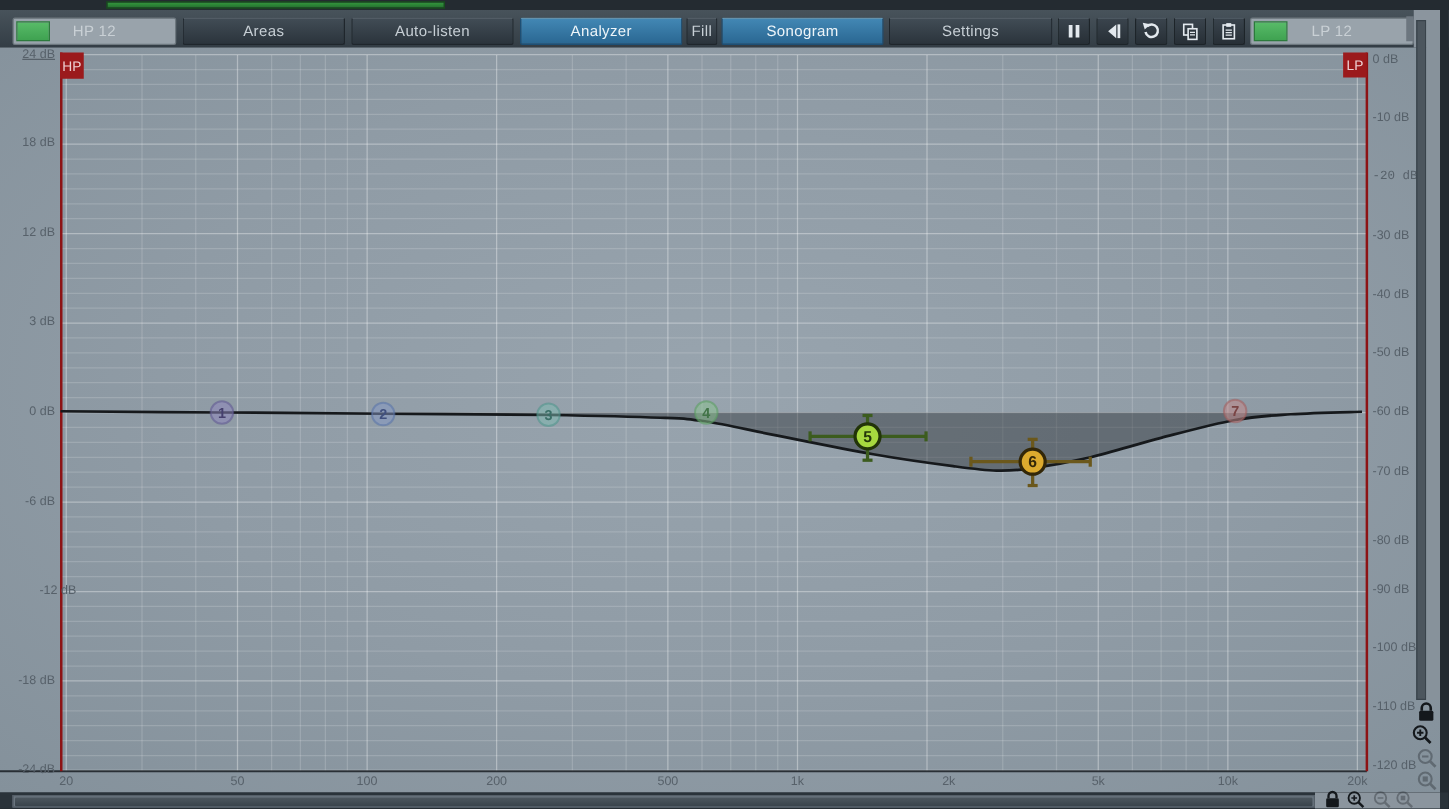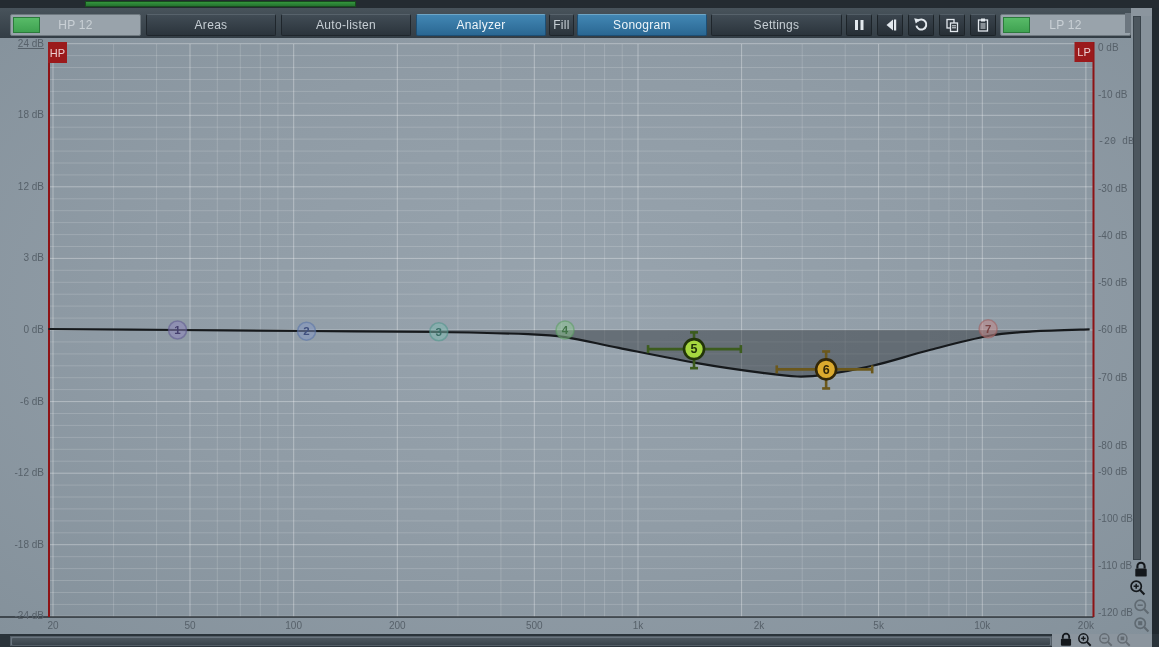--- a/index.html
+++ b/index.html
@@ -268,34 +268,34 @@
           <text x="988.1199512134614" y="295.007" text-anchor="middle" font-size="11.5" font-weight="bold" fill="#7a4444" font-family="&quot;Liberation Sans&quot;, sans-serif">7</text>
         </g>
       </svg>
     <div id="left-axis">
         <div class="axis-label left" style="top: -0.32px; text-decoration: underline;">24 dB</div>
         <div class="axis-label left" style="top: 71.26px;">18 dB</div>
         <div class="axis-label left" style="top: 142.84px;">12 dB</div>
         <div class="axis-label left" style="top: 214.42px;">3 dB</div>
         <div class="axis-label left" style="top: 286px;">0 dB</div>
         <div class="axis-label left" style="top: 357.58px;">-6 dB</div>
-        <div class="axis-label left" style="top: 429.16px;">-12 dB</div>
+        <div class="axis-label left" style="top: 429.16px; margin-left: 17px;">-12 dB</div>
         <div class="axis-label left" style="top: 500.74px;">-18 dB</div>
         <div class="axis-label left" style="top: 572.32px;">-24 dB</div>
       </div>
     <div id="right-axis">
         <div class="axis-label right" style="top: 4px;">0 dB</div>
         <div class="axis-label right" style="top: 51.08px;">-10 dB</div>
         <div class="axis-label right" style="top: 98.16px; font-family: Liberation Mono, monospace;">-20 dB</div>
         <div class="axis-label right" style="top: 145.24px;">-30 dB</div>
         <div class="axis-label right" style="top: 192.32px;">-40 dB</div>
         <div class="axis-label right" style="top: 239.4px;">-50 dB</div>
         <div class="axis-label right" style="top: 286.48px;">-60 dB</div>
         <div class="axis-label right" style="top: 333.56px;">-70 dB</div>
-        <div class="axis-label right" style="top: 402px;">-80 dB</div>
+        <div class="axis-label right" style="top: 389px;">-80 dB</div>
         <div class="axis-label right" style="top: 427.72px;">-90 dB</div>
         <div class="axis-label right" style="top: 474.8px;">-100 dB</div>
         <div class="axis-label right" style="top: 521.88px;">-110 dB</div>
         <div class="axis-label right" style="top: 568.96px;">-120 dB</div>
       </div>
     <div id="freq-axis">
         <div class="freq-label" style="left: 53px;">20</div>
         <div class="freq-label" style="left: 190.011px;">50</div>
         <div class="freq-label" style="left: 293.655px;">100</div>
         <div class="freq-label" style="left: 397.3px;">200</div>

